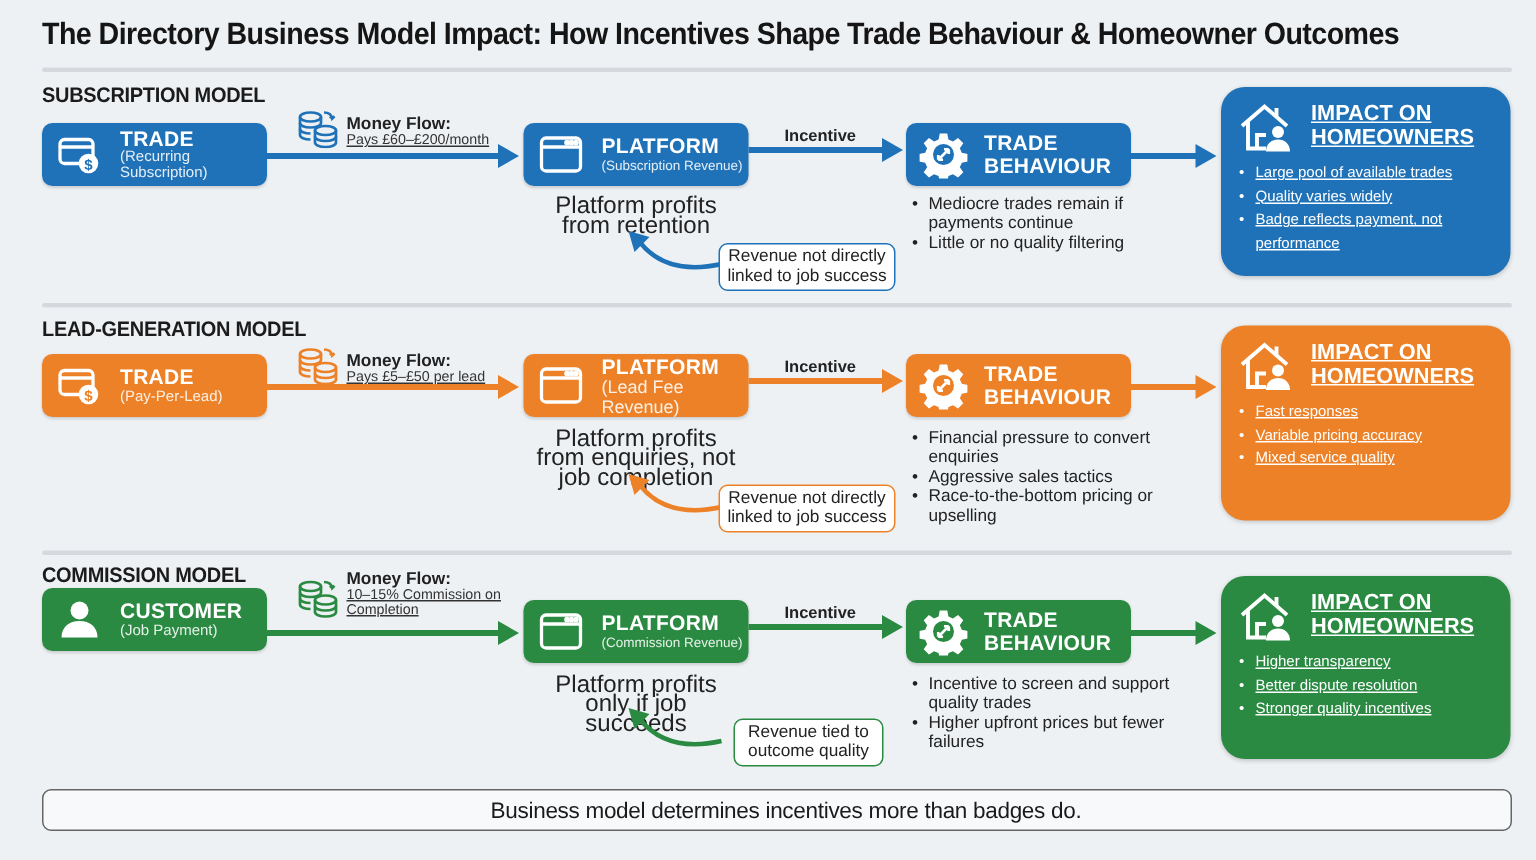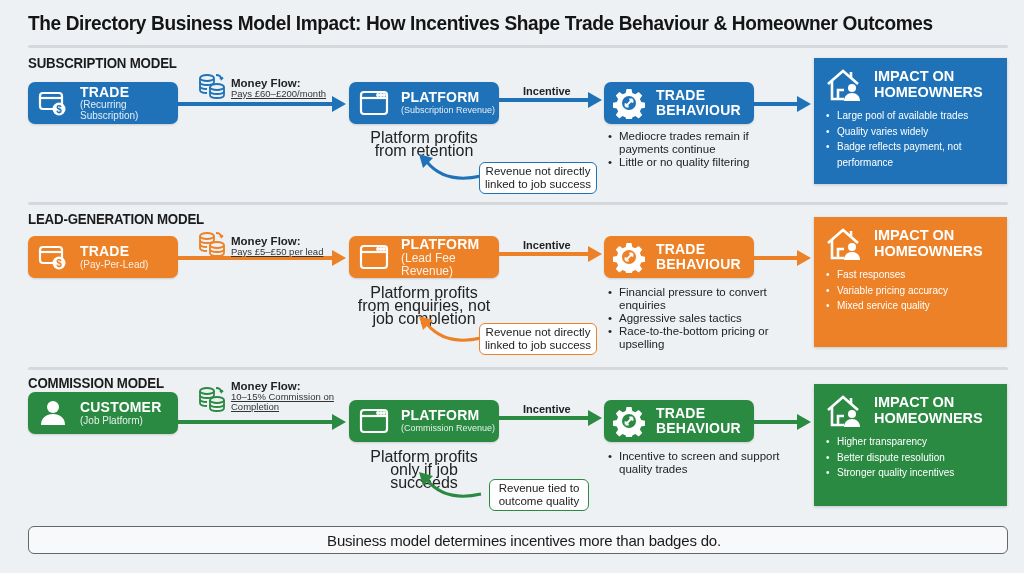--- a/index.html
+++ b/index.html
@@ -23,22 +23,23 @@
   }
   .box {
     position: absolute; border-radius: 7px; color: #fff; display: flex; align-items: center;
     box-shadow: 0 1px 2px rgba(0,0,0,0.15);
   }
   .box .ico { width: 34px; height: 34px; flex: 0 0 34px; margin-left: 8px; display: flex; align-items: center; justify-content: center; }
   .box .txt { margin-left: 10px; line-height: 1.05; }
   .box .head { font-size: 14px; font-weight: bold; letter-spacing: 0.2px; }
   .box .sub { font-size: 10px; opacity: 0.88; margin-top: 1px; }
   .impact {
-    position: absolute; border-radius: 0; color: #fff; padding: 10px 10px 8px 12px;
+    position: absolute; border-radius: 16px; color: #fff; padding: 10px 10px 8px 12px;
     box-shadow: 0 1px 3px rgba(0,0,0,0.18);
+    text-decoration: underline;
   }
   .impact .hdr { display: flex; align-items: center; }
   .impact .hdr .ico { width: 36px; height: 34px; }
   .impact .hdr .t { margin-left: 12px; font-size: 14.5px; font-weight: bold; line-height: 1.1; }
   .impact ul { list-style: none; margin-top: 6px; }
   .impact li { font-size: 10px; line-height: 15.5px; padding-left: 11px; position: relative; }
   .impact li::before { content: "•"; position: absolute; left: 0; top: 0; }
   .arrow { position: absolute; height: 4px; }
   .arrow::after {
     content: ""; position: absolute; right: -13px; top: -6px;
@@ -295,21 +296,21 @@
 
     <div class="box" style="left:28px;top:392px;width:150px;height:42px;background:#2a8a42">
       <span class="ico">
           <svg width="30" height="30" viewBox="0 0 30 30" fill="#fff">
             <circle cx="15" cy="9" r="6"></circle>
             <path d="M3 27c0-7 5-11 12-11s12 4 12 11z"></path>
           </svg>
         </span>
       <div class="txt">
         <div class="head">CUSTOMER</div>
-        <div class="sub" style="max-width:80px">(Job Platform)</div>
+        <div class="sub" style="max-width:80px">(Job Payment)</div>
       </div>
     </div>
 
     <div class="arrow" style="left:178px;top:420px;width:155px;background:#2a8a42;color:#2a8a42"></div>
 
     <div class="money" style="left:198px;top:380px">
       <span class="coins"><svg width="28" height="26" viewBox="0 0 28 26" fill="none" stroke="#2a8a42" stroke-width="1.8">
             <ellipse cx="9" cy="5" rx="7" ry="3"></ellipse>
             <path d="M2 5v4c0 1.7 3 3 7 3s7-1.3 7-3V5"></path>
             <path d="M2 9v4c0 1.7 3 3 7 3"></path>
@@ -361,20 +362,21 @@
           </svg>
         </span>
       <div class="txt">
         <div class="head">TRADE</div>
         <div class="head">BEHAVIOUR</div>
       </div>
     </div>
 
     <ul class="bullets" style="left:608px;top:450px;width:180px">
       <li>Incentive to screen and support quality trades</li>
+        <li>Higher upfront prices but fewer failures</li>
     </ul>
 
     <div class="arrow" style="left:754px;top:420px;width:44px;background:#2a8a42;color:#2a8a42"></div>
 
     <div class="impact" style="left:814px;top:384px;width:193px;height:122px;background:#2a8a42">
       <div class="hdr">
         <span class="ico"><svg width="36" height="34" viewBox="0 0 36 34" fill="none" stroke="#fff" stroke-width="2.6">
               <path d="M2 16L17 3l15 13"></path>
               <path d="M25 4v6"></path>
               <path d="M6 13v18h12"></path>

